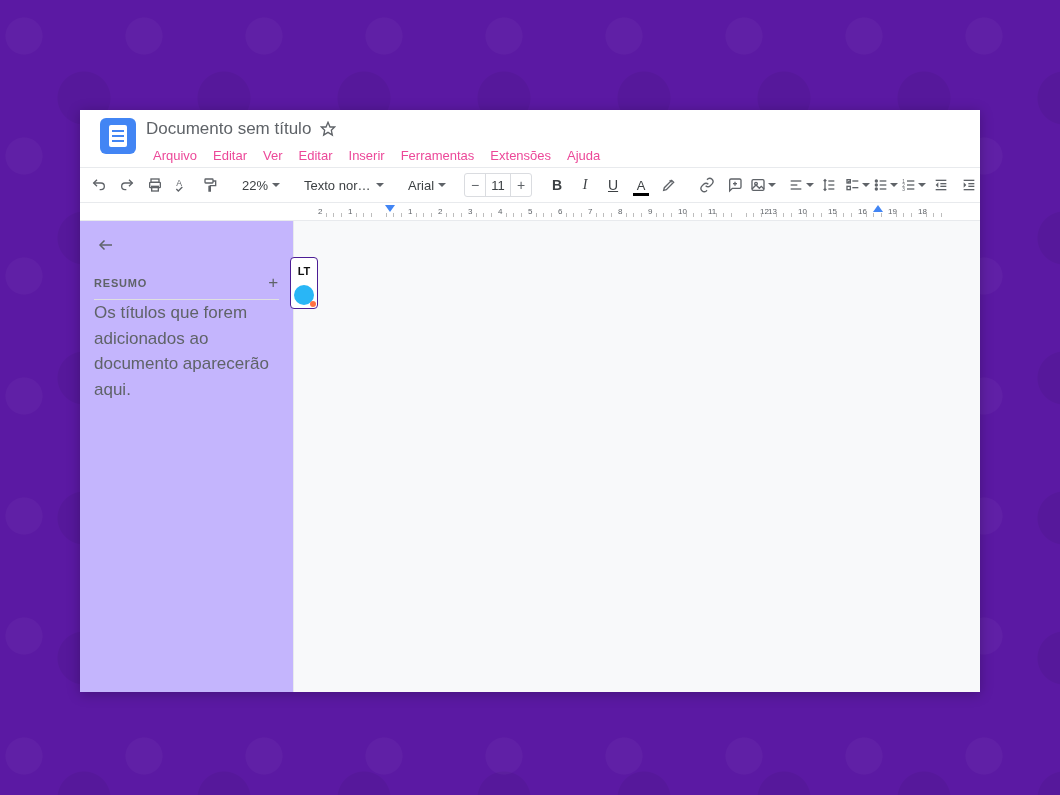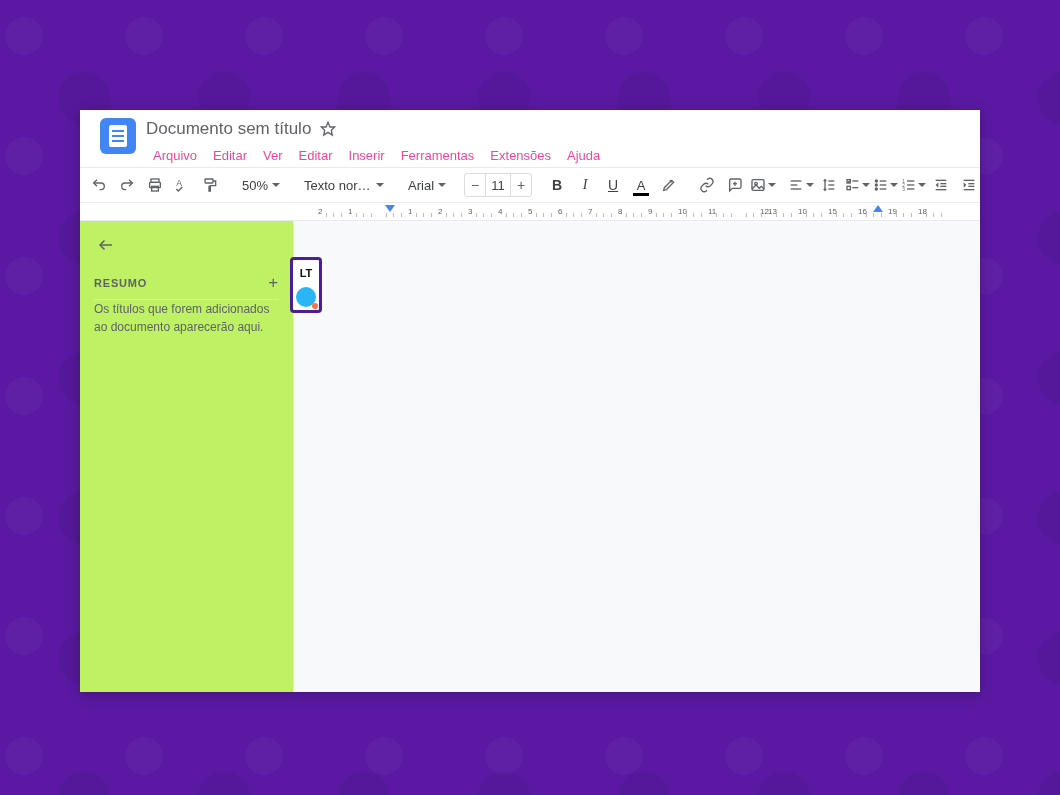--- a/index.html
+++ b/index.html
@@ -142,58 +142,58 @@
     position:absolute;top:2px;left:305px;width:0;height:0;
     border-left:5px solid transparent;border-right:5px solid transparent;border-top:7px solid #4285f4;
   }
   .ruler-right {
     position:absolute;top:2px;left:793px;width:0;height:0;
     border-left:5px solid transparent;border-right:5px solid transparent;border-bottom:7px solid #4285f4;
   }
   
   .main { flex:1; display:flex; background:#f8f9fa; overflow:hidden; position:relative; }
   .outline-panel {
-    width:214px;background:#bef264;border-right:1px solid #e8eaed;
+    width:214px;background:#c4b5fd;border-right:1px solid #e8eaed;
     padding:12px 14px;
     display:flex;flex-direction:column;
   }
   .outline-back {
     width:24px;height:24px;display:flex;align-items:center;justify-content:center;
     color:#5f6368;cursor:pointer;margin-bottom:10px;
   }
   .outline-heading {
     font-size:11px;letter-spacing:0.8px;font-weight:bold;color:#5f6368;
     padding:6px 0;border-bottom:1px solid #e0e0e0;
     display:flex;justify-content:space-between;align-items:center;
   }
   .outline-add { font-size:17px;color:#5f6368;cursor:pointer;font-weight:normal; }
   .outline-sub {
     font-size:11px;letter-spacing:0.8px;font-weight:bold;color:#5f6368;
     padding:14px 0 8px 0;
   }
   .outline-empty {
-    font-size:12px;color:#5f6368;line-height:1.5;
+    font-size:17px;color:#5f6368;line-height:1.5;
   }
   .canvas-wrap { flex:1; position:relative; overflow:hidden; }
   .vruler {
     position:absolute;left:0;top:0;bottom:0;width:18px;background:#f8f9fa;
   }
   .page {
     position:absolute;left:22px;top:8px;
     width:636px;height:900px;background:#fff;
     box-shadow:0 0 0 1px #e0e0e0;
     padding:82px 74px;
   }
   .placeholder {
     color:#80868b;font-style:italic;font-size:13px;
   }
   
   .ext-float {
     position:absolute;left:210px;top:36px;display:flex;flex-direction:column;gap:4px;
-    background:#fff;border:3px solid #4c1d95;border-radius:4px;padding:3px;
+    background:#fff;border:1px solid #4c1d95;border-radius:4px;padding:3px;
   }
   .ext-float .ext-item {
     width:20px;height:20px;display:flex;align-items:center;justify-content:center;font-size:11px;font-weight:bold;
   }
   .ext-lt { color:#111; }
   .ext-grammar {
     width:20px;height:20px;border-radius:50%;background:#29b6f6;position:relative;
   }
   .ext-grammar::after{
     content:"";position:absolute;right:-2px;bottom:-2px;width:6px;height:6px;border-radius:50%;background:#ff7043;
@@ -260,21 +260,21 @@
         </svg>
       </div>
     <div class="tbtn">
         <svg width="16" height="16" viewBox="0 0 24 24" fill="none" stroke="#5f6368" stroke-width="2">
           <rect x="3" y="3" width="12" height="6" rx="1"></rect>
           <path d="M15 6h4v7h-8v8h-2v-8"></path>
         </svg>
       </div>
     <div class="tsep"></div>
     <div class="tselect">
-      <span>50%</span>
+      <span>22%</span>
       <span class="caret"></span>
     </div>
     <div class="tsep"></div>
     <div class="tselect" style="width:92px">
       <span style="overflow:hidden;text-overflow:ellipsis;white-space:nowrap;max-width:72px">Texto norm…</span>
       <span class="caret"></span>
     </div>
     <div class="tsep"></div>
     <div class="tselect" style="width:84px">
       <span>Arial</span>

